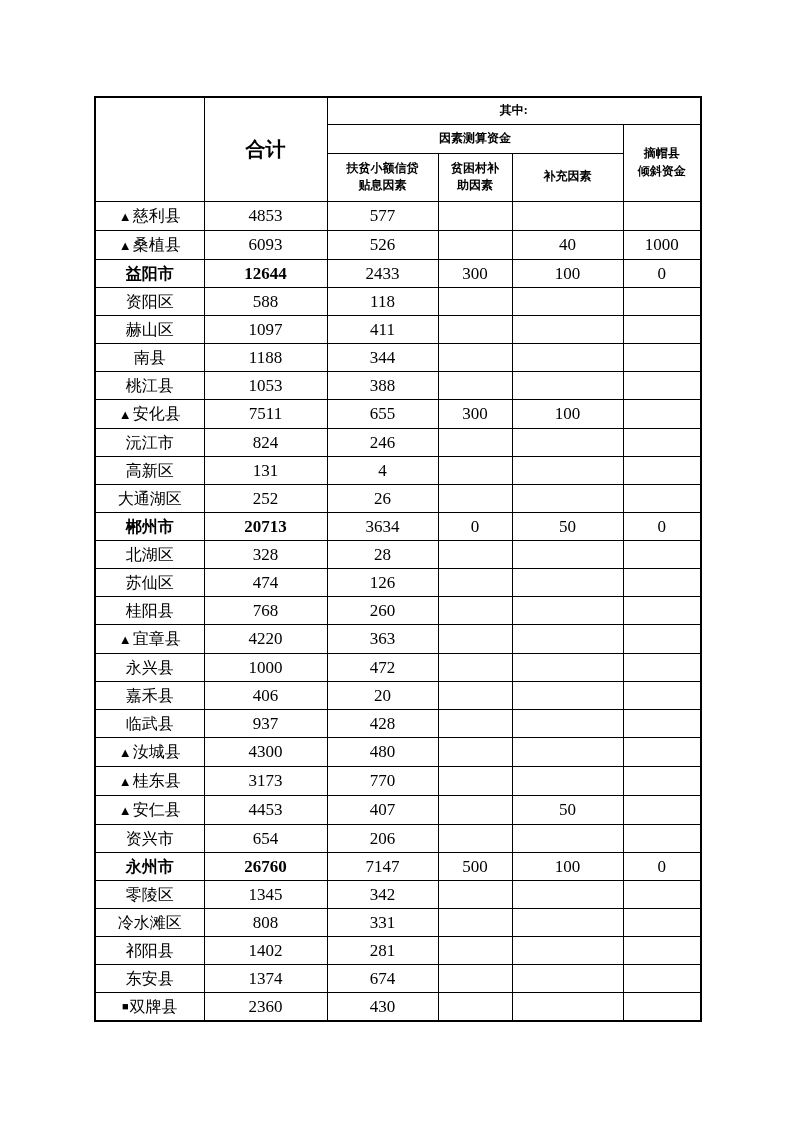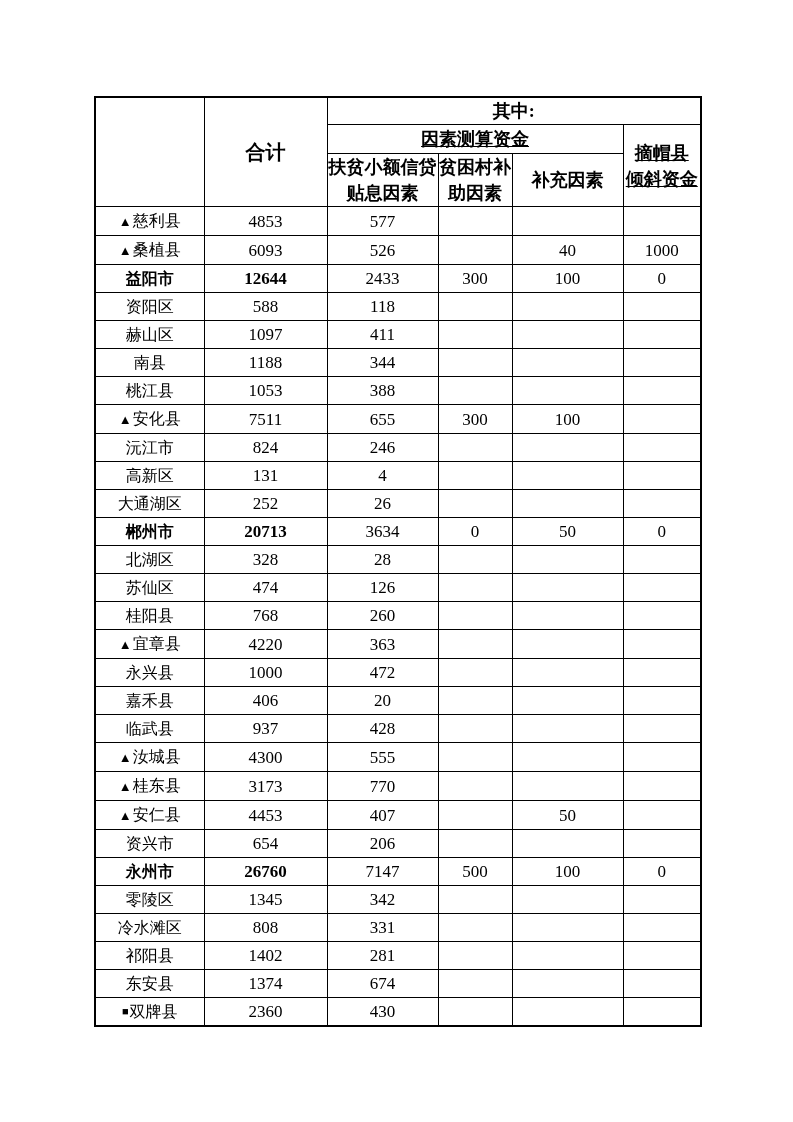--- a/index.html
+++ b/index.html
@@ -33,26 +33,26 @@
   .alloc-table th,
   .alloc-table td {
     border: 1px solid #000;
     text-align: center;
     vertical-align: middle;
     padding: 0;
     overflow: hidden;
   }
   .alloc-table thead th {
     font-weight: bold;
-    font-size: 18px;
+    font-size: 12px;
     line-height: 1.45;
     white-space: pre-line;
   }
   .alloc-table thead tr.hrow1 { height: 27px; }
-  .alloc-table thead tr.hrow2 { height: 29px; text-decoration: underline; }
+  .alloc-table thead tr.hrow2 { height: 29px; }
   .alloc-table thead tr.hrow3 { height: 48px; }
   .alloc-table thead th.total-head { font-size: 20px; }
   .alloc-table tbody tr { height: 28px; }
   .alloc-table tbody td {
     font-size: 17px;
     line-height: 27px;
     font-weight: normal;
   }
   .alloc-table tbody td.region-cell {
     font-size: 16px;
@@ -255,21 +255,21 @@
           <td class="region-cell" data-name="region-cell"><span data-name="region-name">临武县</span></td>
           <td class="total-cell" data-name="total-cell">937</td>
           <td class="credit-factor-cell" data-name="credit-factor-cell">428</td>
           <td class="village-subsidy-cell" data-name="village-subsidy-cell"></td>
           <td class="supplement-factor-cell" data-name="supplement-factor-cell"></td>
           <td class="tilt-fund-cell" data-name="tilt-fund-cell"></td>
         </tr>
         <tr data-name="table-row">
           <td class="region-cell" data-name="region-cell"><span class="marker" data-name="triangle-marker-icon">▲</span><span data-name="region-name">汝城县</span></td>
           <td class="total-cell" data-name="total-cell">4300</td>
-          <td class="credit-factor-cell" data-name="credit-factor-cell">555</td>
+          <td class="credit-factor-cell" data-name="credit-factor-cell">480</td>
           <td class="village-subsidy-cell" data-name="village-subsidy-cell"></td>
           <td class="supplement-factor-cell" data-name="supplement-factor-cell"></td>
           <td class="tilt-fund-cell" data-name="tilt-fund-cell"></td>
         </tr>
         <tr data-name="table-row">
           <td class="region-cell" data-name="region-cell"><span class="marker" data-name="triangle-marker-icon">▲</span><span data-name="region-name">桂东县</span></td>
           <td class="total-cell" data-name="total-cell">3173</td>
           <td class="credit-factor-cell" data-name="credit-factor-cell">770</td>
           <td class="village-subsidy-cell" data-name="village-subsidy-cell"></td>
           <td class="supplement-factor-cell" data-name="supplement-factor-cell"></td>

